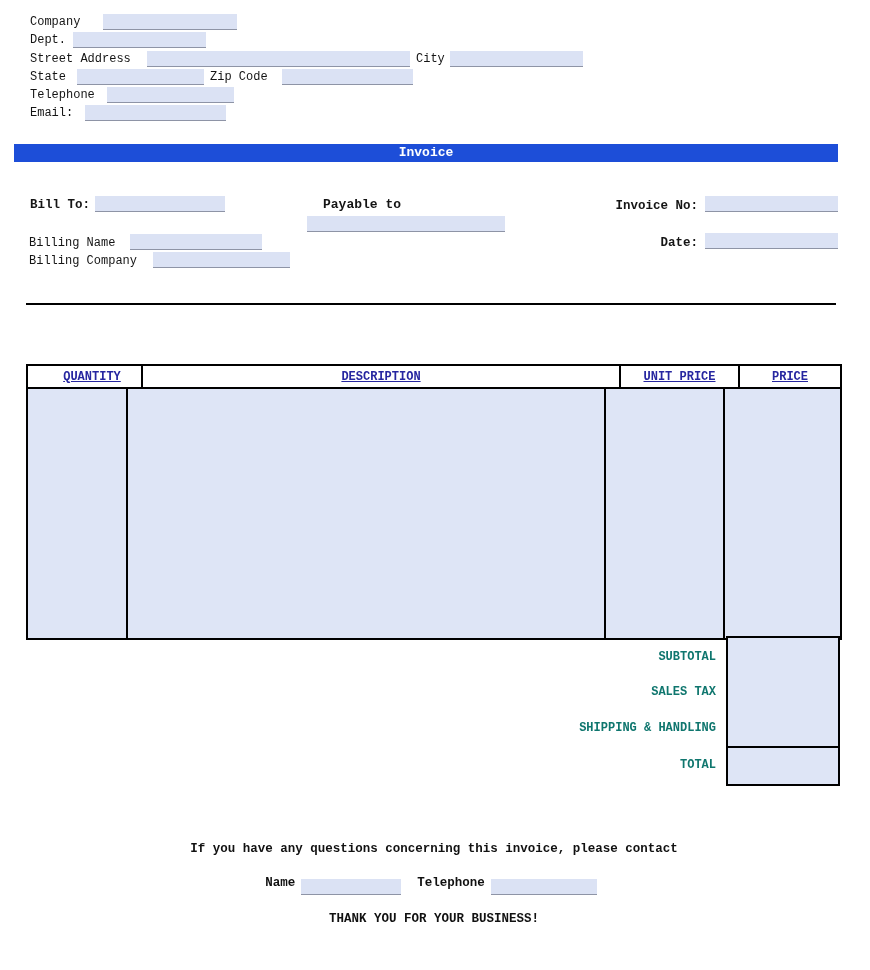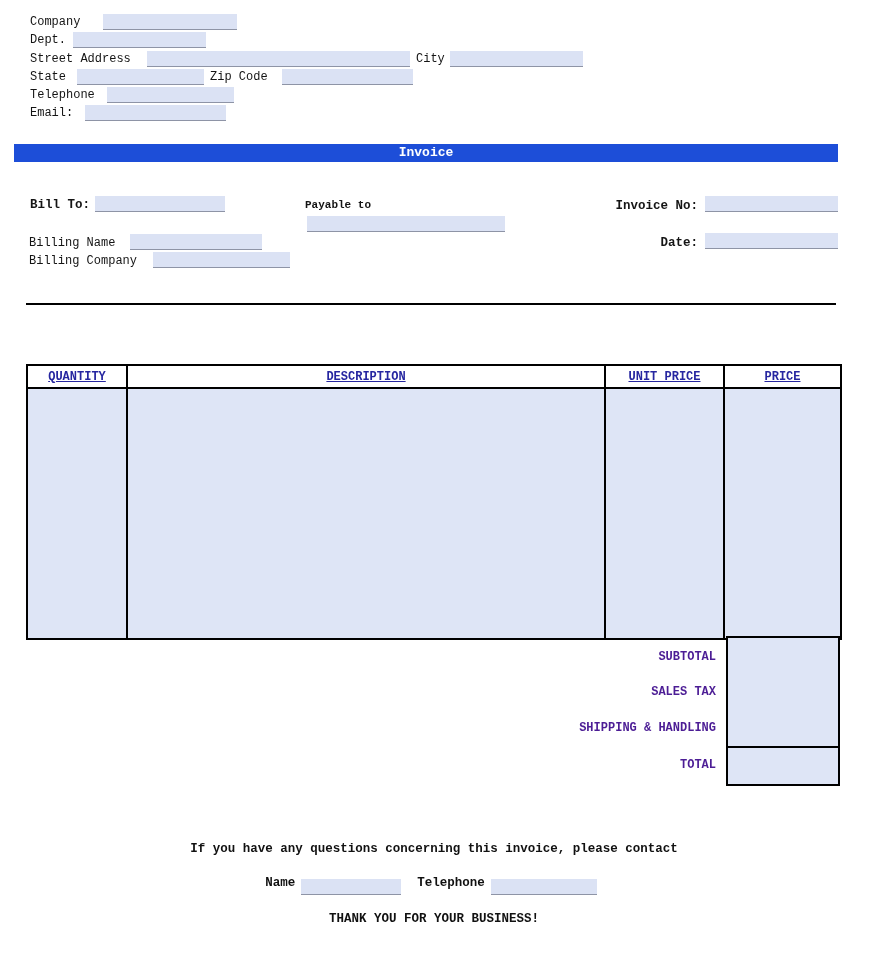--- a/index.html
+++ b/index.html
@@ -29,33 +29,33 @@
     background: #1d4ed8; color: #ffffff;
     font-size: 13px; font-weight: bold; text-align: center; line-height: 18px;
   }
 
   .rule { position: absolute; left: 26px; top: 303px; width: 810px; height: 2px; background: #000; }
 
   .items {
     position: absolute; left: 26px; top: 364px; width: 816px;
     border: 2px solid #000; background: #fff;
   }
-  .thead { display: flex; height: 21px; background: #ffffff; }
+  .thead { display: flex; height: 21px; background: #ffffff; padding-left: 15px; }
   .hcell {
     display: flex; align-items: center; justify-content: center;
     font-size: 12px; font-weight: bold; color: #2626a0; text-decoration: underline;
     border-right: 2px solid #000; height: 100%;
   }
   .hcell:last-child { border-right: 0; }
   .tbody { display: flex; height: 251px; border-top: 2px solid #000; }
   .bcell { background: #dee5f6; border-right: 2px solid #000; height: 100%; }
   .bcell:last-child { border-right: 0; }
   .w-qty { width: 100px; } .w-desc { width: 478px; text-align: right; } .w-unit { width: 119px; } .w-price { flex: 1; }
 
-  .tlabel { position: absolute; right: 154px; font-size: 12px; font-weight: bold; color: #4c1d95; white-space: nowrap; }
+  .tlabel { position: absolute; right: 154px; font-size: 12px; font-weight: bold; color: #0f766e; white-space: nowrap; }
 
   .sumbox { position: absolute; left: 726px; width: 114px; background: #dee5f6; border: 2px solid #000; }
   .sumbox.upper { top: 636px; height: 112px; }
   .sumbox.total { top: 746px; height: 40px; }
 
   .centerline { position: absolute; left: 26px; width: 816px; text-align: center; font-size: 12.5px; white-space: nowrap; }
   .inline-field {
     display: inline-block; width: 100px; height: 16px; vertical-align: -3px;
     background: #dbe2f4; border: 0; border-bottom: 1px solid #8e94a6;
     font-family: inherit; font-size: 12px; margin: 0 6px; outline: none; padding: 0 2px;
@@ -86,21 +86,21 @@
   <input class="field" style="left: 107px; top: 87px; width: 127px;">
 
   <span class="lbl" style="left:30px; top:105px;">Email:</span>
   <input class="field" style="left: 85px; top: 105px; width: 141px;">
 
   <div class="bar">Invoice</div>
 
   <span class="lbl b" style="left:30px; top:197px; font-size:12.5px;">Bill To:</span>
   <input class="field" style="left: 95px; top: 196px; width: 130px;">
 
-  <span class="lbl b" style="left:305px; top:197px; font-size:11px;">Payable to</span>
+  <span class="lbl b" style="left:323px; top:197px; font-size:13px;">Payable to</span>
   <input class="field" style="left: 307px; top: 216px; width: 198px;">
 
   <span class="lbl b r" style="right:172px; top:198px; font-size:12.5px;">Invoice No:</span>
   <input class="field" style="left: 705px; top: 196px; width: 133px;">
 
   <span class="lbl b r" style="right:172px; top:235px; font-size:12.5px;">Date:</span>
   <input class="field" style="left: 705px; top: 233px; width: 133px;">
 
   <span class="lbl" style="left:29px; top:235px;">Billing Name</span>
   <input class="field" style="left: 130px; top: 234px; width: 132px;">

